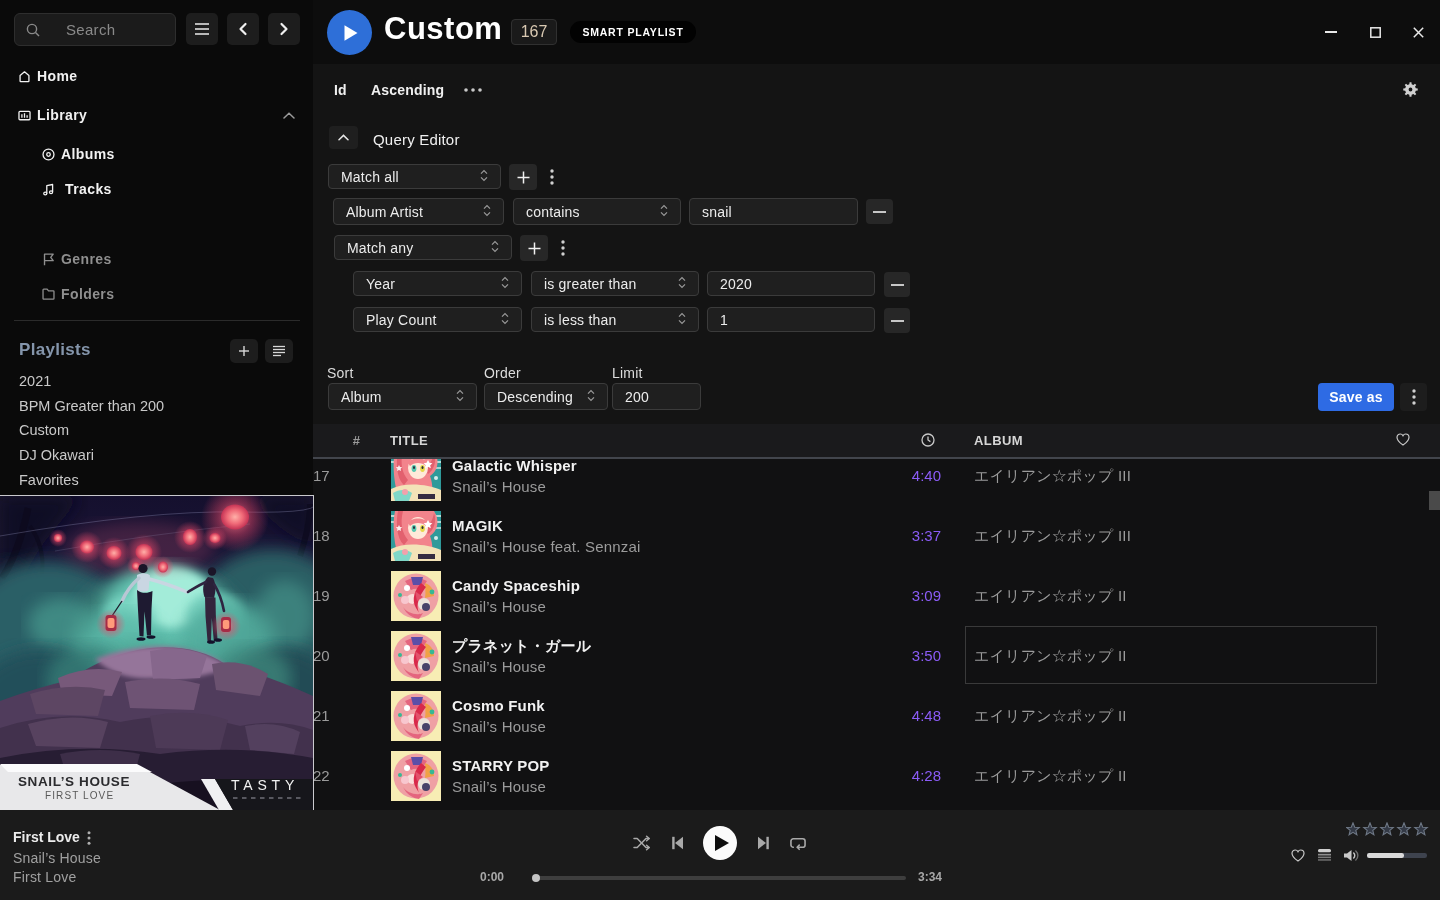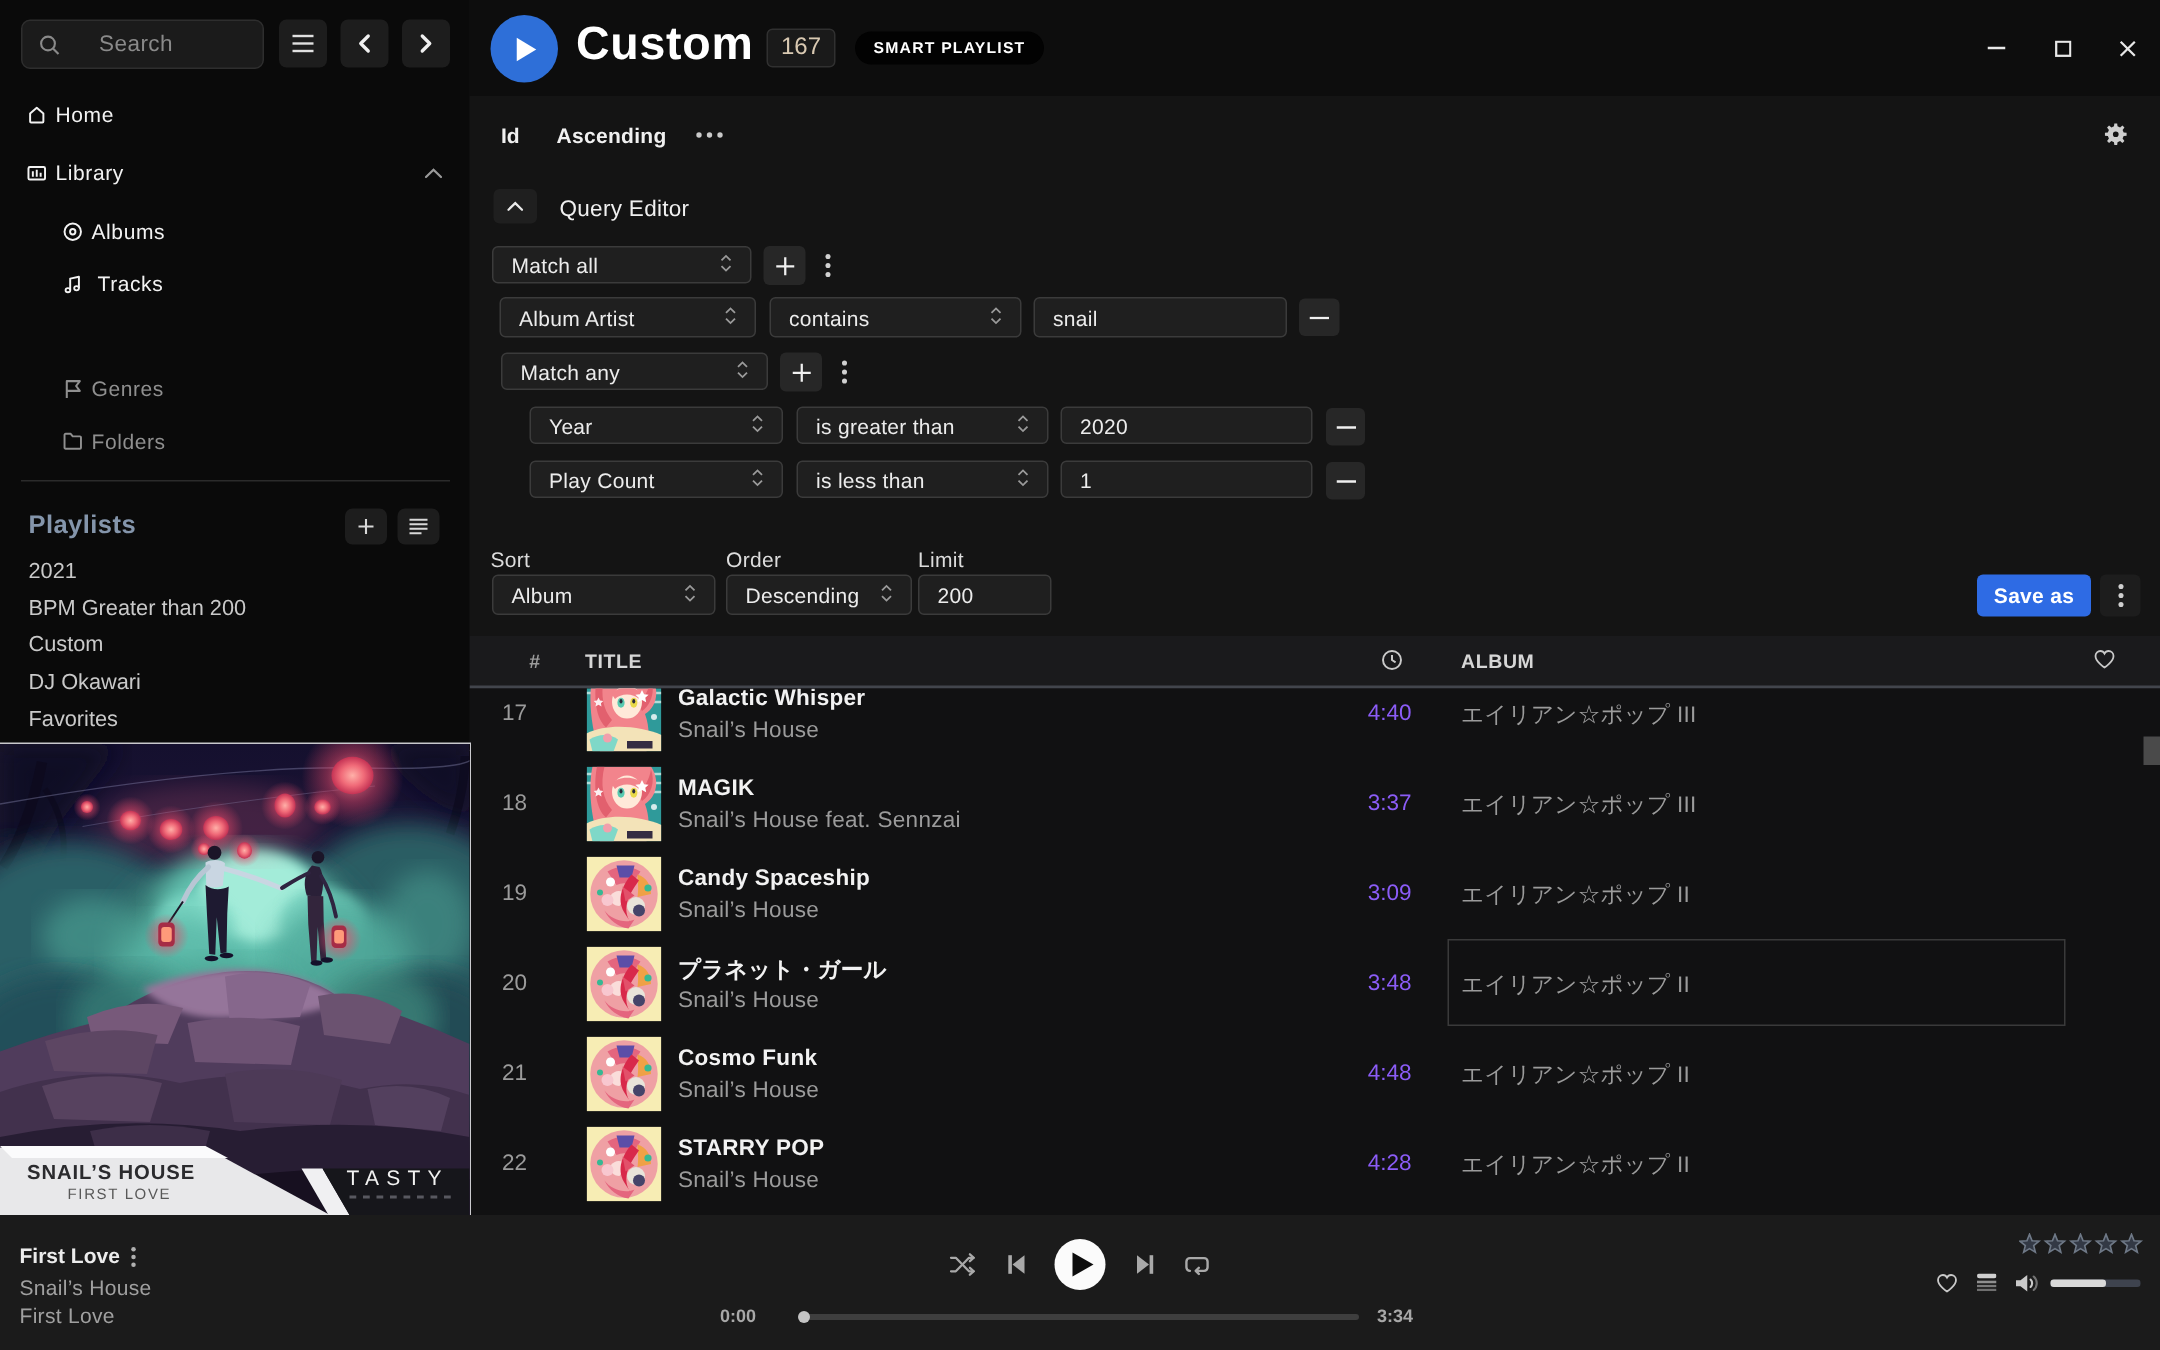--- a/index.html
+++ b/index.html
@@ -7,39 +7,39 @@
 #sidebar{position:absolute;left:0;top:0;width:313px;height:810px;background:#0a0a0a}
 #titleband{position:absolute;left:313px;top:0;width:1127px;height:64px;background:#0d0d0d}
 #content{position:absolute;left:313px;top:64px;width:1127px;height:746px;background:#141414}
 #player{position:absolute;left:0;top:810px;width:1440px;height:90px;background:#1b1b1b}
 .ico{display:block}
 
 .searchbox{position:absolute;left:14px;top:13px;width:162px;height:33px;border:1px solid #2e2e2e;border-radius:6px;background:#1b1b1b;display:flex;align-items:center;padding-left:11px}
 .searchbox span{color:#8a8a8a;font-size:15px;margin-left:26px;letter-spacing:.3px}
 .sqbtn{position:absolute;background:#1d1d1d;border-radius:5px;display:flex;align-items:center;justify-content:center}
 .navitem{position:absolute;left:0;width:313px;height:36px;display:flex;align-items:center}
-.navitem .txt{font-weight:normal;font-size:14px;letter-spacing:.4px}
+.navitem .txt{font-weight:bold;font-size:14px;letter-spacing:.4px}
 .bright{color:#f2f2f2}
 .dim{color:#8f8f8f}
 .pl-item{position:absolute;left:19px;color:#c9c9c9;font-size:14.5px;letter-spacing:0}
 
 .playcirc{position:absolute;left:14px;top:10px;width:45px;height:45px;border-radius:50%;background:#2e6fd8;display:flex;align-items:center;justify-content:center}
 .title-custom{position:absolute;left:71px;top:11px;font-size:31px;font-weight:bold;color:#fff;letter-spacing:.5px}
 .badge167{position:absolute;left:198px;top:19px;width:46px;height:26px;background:#1a1a1a;border:1px solid #303030;border-radius:4px;color:#d9c9b2;font-size:16px;display:flex;align-items:center;justify-content:center}
 .smartpl{position:absolute;left:257px;top:21px;width:126px;height:22px;background:#020202;border-radius:11px;color:#fff;font-size:10.5px;font-weight:bold;letter-spacing:.8px;display:flex;align-items:center;justify-content:center}
 
 .sel,.inp{position:absolute;height:25px;background:#1f1f1f;border:1px solid #3b3b3b;border-radius:4px;color:#ececec;font-size:14px;display:flex;align-items:center;padding:0 12px;letter-spacing:.2px}
 .sel .ud{margin-left:auto}
 .qbtn{position:absolute;background:#272727;border-radius:4px;display:flex;align-items:center;justify-content:center}
 .lbl{position:absolute;color:#dcdcdc;font-size:14px;letter-spacing:.2px}
 
 #thead{position:absolute;left:313px;top:424px;width:1127px;height:35px;background:#1a1a1c;border-bottom:2px solid #42454c;box-sizing:border-box;color:#d6d6d6;font-weight:bold;font-size:13px}
 #rows{position:absolute;left:313px;top:459px;width:1127px;height:351px;background:#111112;overflow:hidden}
 .trow{position:absolute;left:0;width:1127px;height:60px}
-.tnum2{position:absolute;left:0;width:60px;text-align:center;color:#9b9b9b;font-size:15px}
+.tnum2{position:absolute;left:0;width:60px;text-align:left;color:#9b9b9b;font-size:15px}
 .ttitle{position:absolute;left:139px;top:11px;color:#f2f2f2;font-weight:bold;font-size:15px;letter-spacing:.2px}
 .tsub{position:absolute;left:139px;top:32px;color:#9b9b9b;font-size:15px;letter-spacing:.2px}
 .tdur{position:absolute;left:560px;width:68px;text-align:right;color:#8b5cf6;font-size:15px;top:21px}
 .talb{position:absolute;left:661px;top:21px;color:#9b9b9b;font-size:15px;letter-spacing:.2px}
 .thumb{position:absolute;left:78px;top:5px;width:50px;height:50px;overflow:hidden}
 
 .pbtxt{position:absolute;left:13px;color:#a0a0a0;font-size:14px;letter-spacing:.2px}
 </style></head>
 <body>
 <div id="titleband">
@@ -294,21 +294,21 @@
           <path d="M30 12c-6 7-10 16-5 25l5 8c-8-11 0-22 5-29z" fill="#d8294a"></path>
           <path d="M24 20l8 6-6 4z" fill="#e2506a"></path>
           <circle cx="33" cy="33" r="6" fill="#e8e4da"></circle>
           <circle cx="35" cy="36" r="4" fill="#454469"></circle>
           <path d="M12 36c4 6 14 9 20 6l-4 6a21 21 0 0 1-16-12z" fill="#e4657e"></path>
           <circle cx="9" cy="24" r="2" fill="#37b893"></circle>
           <circle cx="41" cy="21" r="2.4" fill="#37b893"></circle>
         </svg></div>
     <div class="ttitle">プラネット・ガール</div>
     <div class="tsub">Snail’s House</div>
-    <div class="tdur">3:48</div>
+    <div class="tdur">3:50</div>
     <div class="talb">エイリアン☆ポップ II</div>
     <div class="abs" style="left:652px;top:0;width:412px;height:58px;border:1px solid #3a3a3a"></div>
   </div>
   <div class="trow" style="top:227px">
     <div class="tnum2" style="top:21px">21</div>
     <div class="thumb"><svg width="50" height="50" viewBox="0 0 50 50">
           <rect width="50" height="50" fill="#f7edb4"></rect>
           <circle cx="25" cy="25" r="22.5" fill="#efa0a4"></circle>
           <path d="M16 26c3-4 8-4 11 0l-5 7c-4 0-7-3-6-7z" fill="#fbe3e0" opacity=".9"></path>
           <path d="M14 10a21 21 0 0 1 22 0l-6 9a12 12 0 0 0-10 0z" fill="#e4657e"></path>

